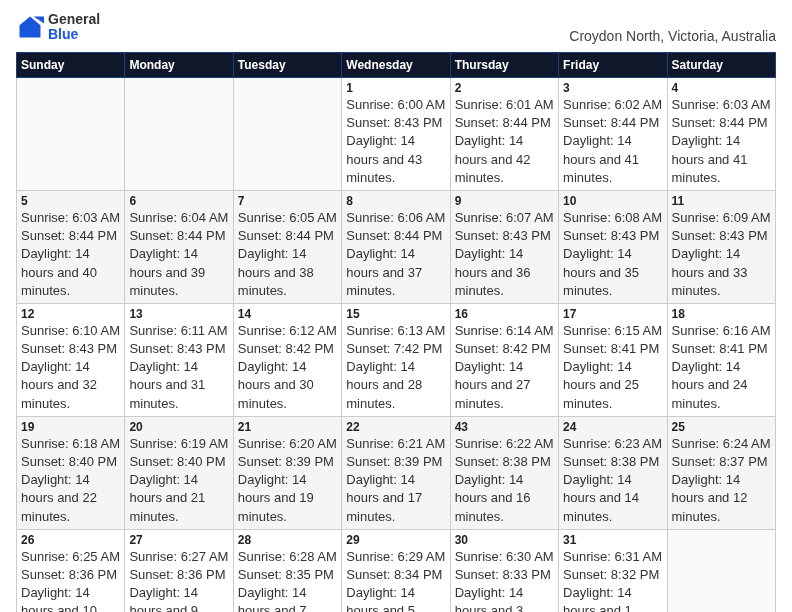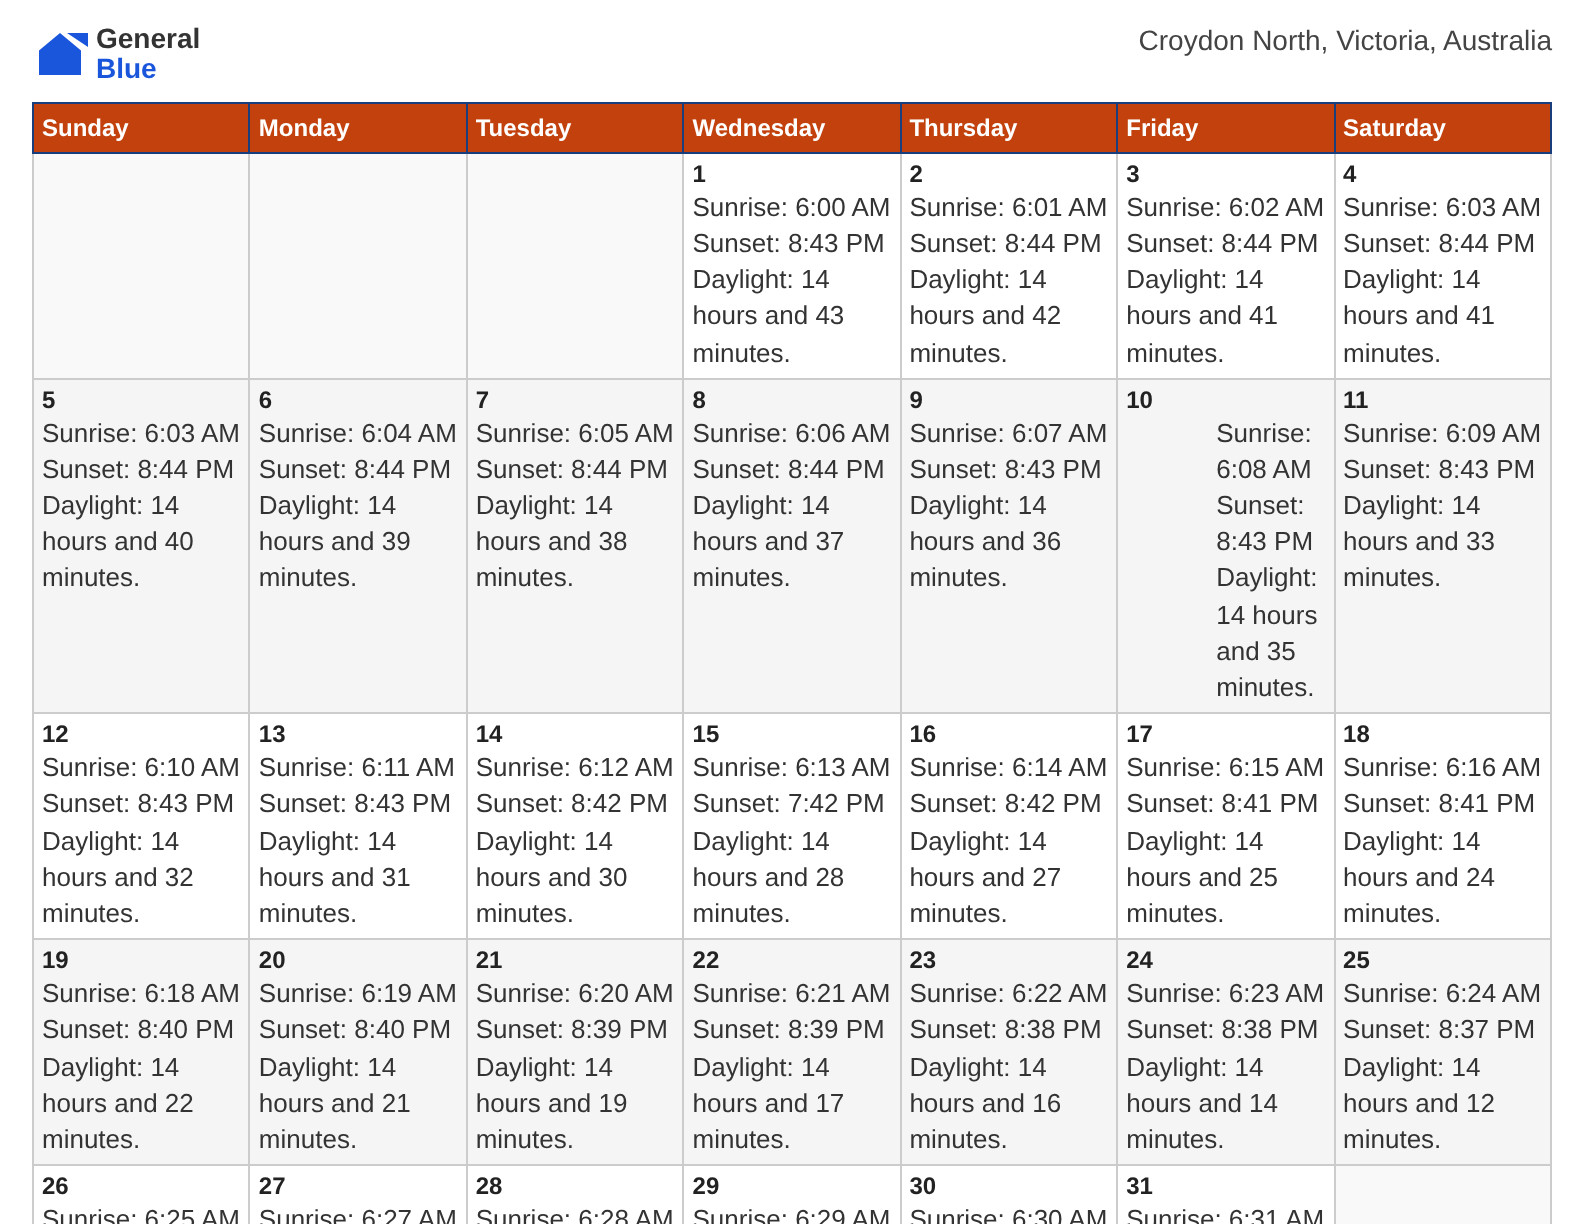--- a/index.html
+++ b/index.html
@@ -43,28 +43,29 @@
     }
     .month-title {
       font-size: 30px;
       font-weight: bold;
       color: #222;
       line-height: 1.1;
     }
     .subtitle {
       font-size: 14px;
       color: #444;
+      margin-top: 16px;
     }
     .calendar {
       width: 100%;
       border-collapse: collapse;
       border: 1px solid #ccc;
     }
     .calendar th {
-      background-color: #c2410c;
+      background-color: #0f172a;
       color: #fff;
       font-size: 12px;
       font-weight: bold;
       padding: 5px 4px;
       text-align: left;
       border: 1px solid #1a3d7c;
     }
     .calendar td {
       width: 108px;
       vertical-align: top;
@@ -182,21 +183,21 @@
 Daylight: 14 hours and 37 minutes.</div>
           </td>
           <td>
             <span class="day-number">9</span>
             <div class="day-info" style="white-space: pre-line;">Sunrise: 6:07 AM
 Sunset: 8:43 PM
 Daylight: 14 hours and 36 minutes.</div>
           </td>
           <td>
             <span class="day-number">10</span>
-            <div class="day-info" style="white-space: pre-line; margin-left: 45px;">Sunrise: 6:08 AM
+            <div class="day-info" style="white-space: pre-line;">Sunrise: 6:08 AM
 Sunset: 8:43 PM
 Daylight: 14 hours and 35 minutes.</div>
           </td>
           <td>
             <span class="day-number">11</span>
             <div class="day-info" style="white-space: pre-line;">Sunrise: 6:09 AM
 Sunset: 8:43 PM
 Daylight: 14 hours and 33 minutes.</div>
           </td>
         </tr>
@@ -263,21 +264,21 @@
 Sunset: 8:39 PM
 Daylight: 14 hours and 19 minutes.</div>
           </td>
           <td>
             <span class="day-number">22</span>
             <div class="day-info" style="white-space: pre-line;">Sunrise: 6:21 AM
 Sunset: 8:39 PM
 Daylight: 14 hours and 17 minutes.</div>
           </td>
           <td>
-            <span class="day-number">23</span>
+            <span class="day-number">43</span>
             <div class="day-info" style="white-space: pre-line;">Sunrise: 6:22 AM
 Sunset: 8:38 PM
 Daylight: 14 hours and 16 minutes.</div>
           </td>
           <td>
             <span class="day-number">24</span>
             <div class="day-info" style="white-space: pre-line;">Sunrise: 6:23 AM
 Sunset: 8:38 PM
 Daylight: 14 hours and 14 minutes.</div>
           </td>

